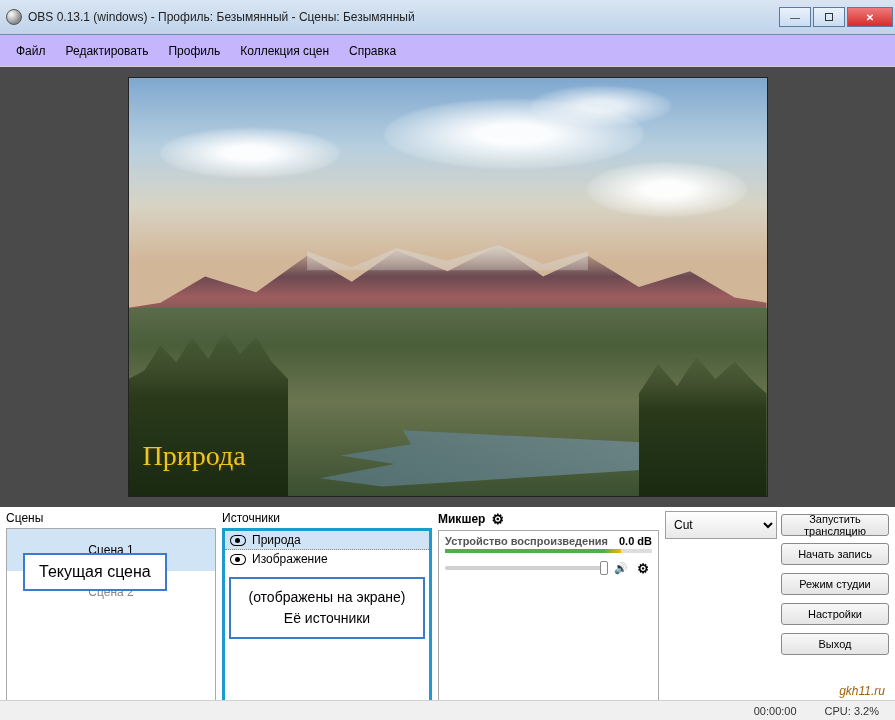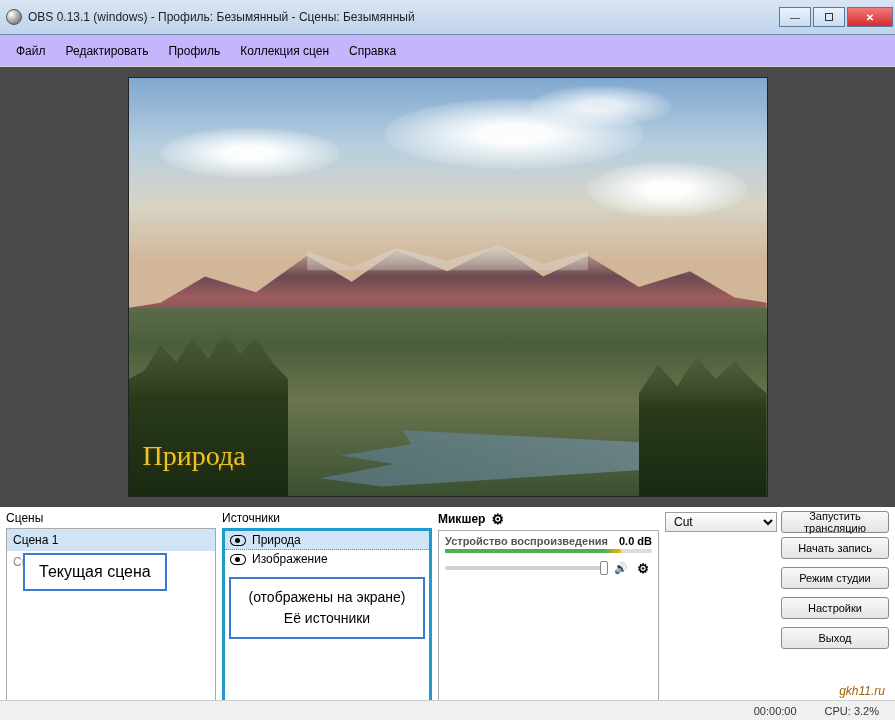--- a/index.html
+++ b/index.html
@@ -37,21 +37,21 @@
 .bottom { display: flex; height: 228px; padding: 4px 6px 2px 6px; gap: 6px; background: #fff; }
 .panel { display: flex; flex-direction: column; }
 .panel-title { font-size: 12px; color: #000; padding-bottom: 3px; display: flex; align-items: center; gap: 6px; }
 .panel-body { flex: 1; border: 1px solid #a9a9a9; background: #fff; position: relative; display: flex; flex-direction: column; overflow: hidden; }
 .panel-toolbar { height: 26px; border-top: 1px solid #a9a9a9; display: flex; align-items: center; padding: 0 4px; gap: 2px; }
 .tool-btn { width: 22px; height: 20px; display: flex; align-items: center; justify-content: center; cursor: pointer; font-size: 16px; color: #333; }
 .sep { width: 6px; }
 
 
 .scenes { width: 210px; }
-.scene-item { font-size: 12px; padding: 4px 6px; cursor: pointer; }
+.scene-item { font-size: 12px; padding: 14px 6px; cursor: pointer; text-align: center; }
 .scene-item.selected { background: #d0e4f5; }
 .callout-box { position: absolute; border: 2px solid #3a7ad0; background: #fff; font-size: 16px; color: #000; padding: 8px 14px; white-space: nowrap; box-shadow: 0 0 0 0; }
 
 
 .sources { width: 210px; }
 .sources .panel-body { border: 3px solid #1e9acf; }
 .source-item { display: flex; align-items: center; font-size: 12px; padding: 2px 5px; gap: 6px; cursor: pointer; }
 .source-item.selected { background: #d0e4f5; }
 .source-item.sep-line { border-bottom: 1px dotted #888; }
 .eye-icon { width: 16px; height: 11px; border: 1.5px solid #000; border-radius: 70% / 100%; position: relative; }
@@ -66,21 +66,21 @@
 .meter .fill { position: absolute; left: 0; top: 0; bottom: 0; width: 85%; background: linear-gradient(to right, #4caf50 90%, #ffb300); }
 .slider-row { display: flex; align-items: center; margin-top: 6px; gap: 4px; }
 .slider { flex: 1; height: 4px; background: #d0d0d0; border-radius: 2px; position: relative; }
 .slider .thumb { position: absolute; right: 0; top: -5px; width: 8px; height: 14px; background: #fff; border: 1px solid #888; border-radius: 2px; }
 .icon-btn { width: 18px; height: 18px; display: flex; align-items: center; justify-content: center; cursor: pointer; font-size: 13px; color: #000; }
 .gear-icon::before { content: "⚙"; }
 .speaker-icon::before { content: "🔊"; font-size: 11px; }
 
 
 .right-col { width: 224px; display: flex; flex-direction: column; }
-.trans-select { width: 112px; height: 20px; font-size: 12px; border: 1px solid #a0a0a0; background: linear-gradient(to bottom, #fff, #e8e8e8); padding: 0 4px; }
+.trans-select { width: 112px; height: 28px; font-size: 12px; border: 1px solid #a0a0a0; background: linear-gradient(to bottom, #fff, #e8e8e8); padding: 0 4px; }
 .btn { height: 22px; font-size: 11px; border: 1px solid #8a8a8a; background: linear-gradient(to bottom, #f8f8f8, #e4e4e4); border-radius: 3px; cursor: pointer; padding: 0 4px; display: flex; align-items: center; justify-content: center; }
 .main-buttons { display: flex; flex-direction: column; gap: 8px; margin-top: 4px; }
 .first-row { display: flex; gap: 4px; align-items: center; }
 
 
 .statusbar { position: absolute; bottom: 0; left: 0; right: 0; height: 20px; background: #f0f0f0; border-top: 1px solid #d0d0d0; display: flex; justify-content: flex-end; align-items: center; gap: 28px; padding-right: 16px; font-size: 11px; color: #333; }
 .watermark { position: absolute; right: 10px; bottom: 22px; font-style: italic; color: #a16207; font-size: 12px; }
 </style>
 </head>
 <body>

